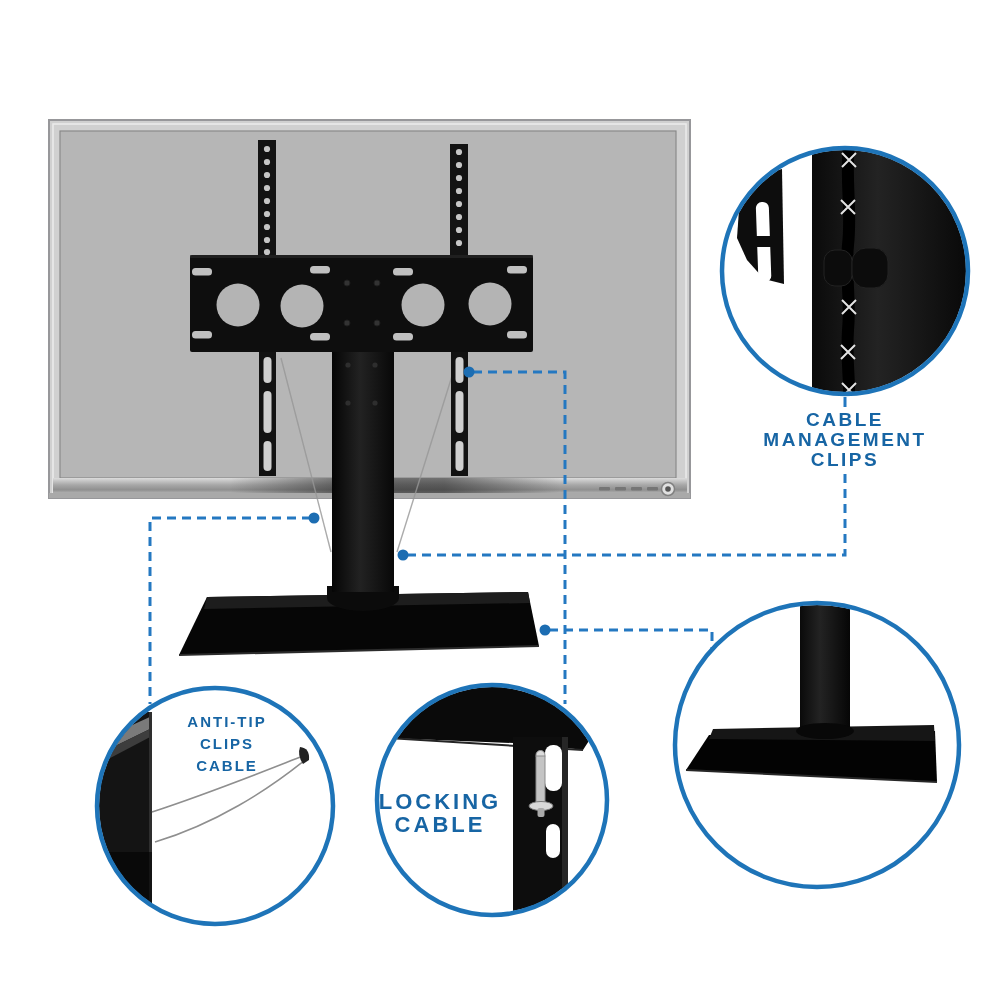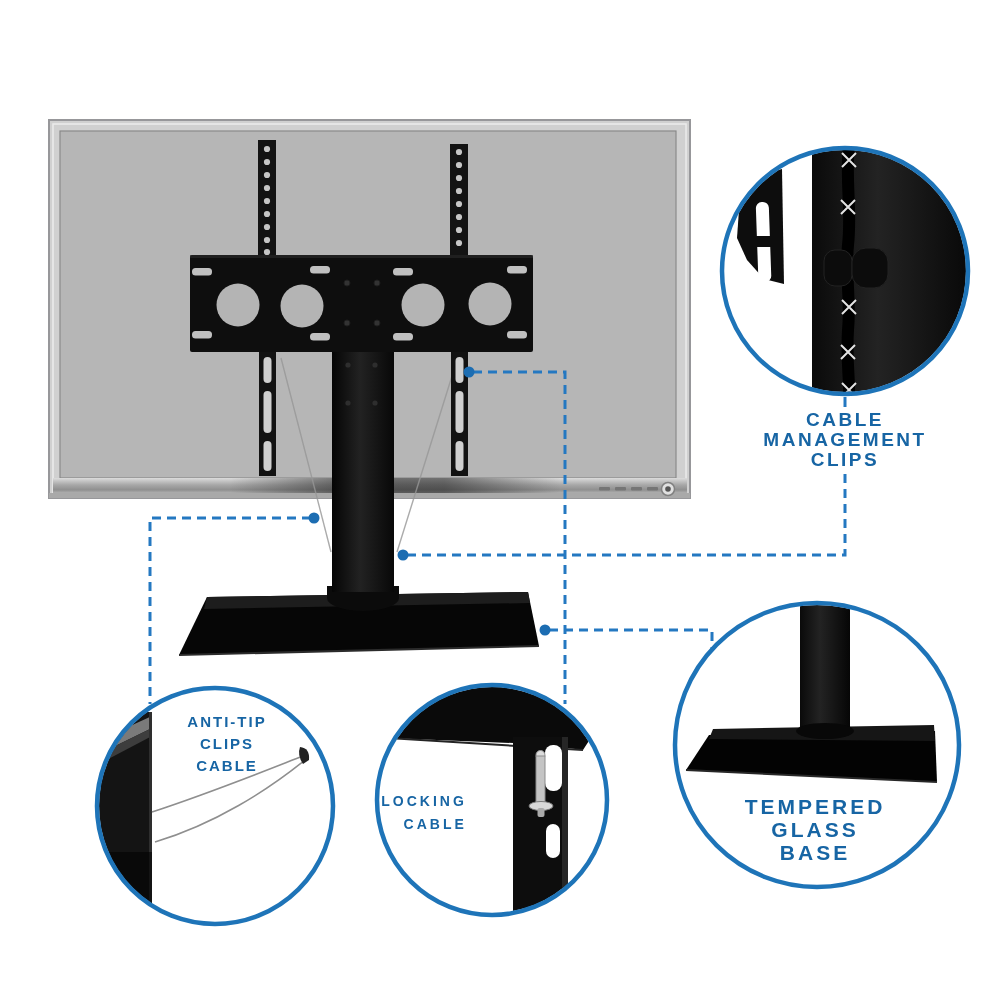--- a/index.html
+++ b/index.html
@@ -4,21 +4,21 @@
 <style>
   html,body{margin:0;padding:0;background:#fff;}
   #stage{position:relative;width:1000px;height:1000px;background:#ffffff;overflow:hidden;
          font-family:"Liberation Sans", sans-serif;}
   #stage svg{position:absolute;left:0;top:0;}
   .callout-label{position:absolute;transform:translateX(-50%);text-align:center;
                  color:#1765a4;font-weight:bold;white-space:nowrap;}
   .callout-label .line{display:block;}
   #lbl-cable   {left:845px;top:410px;font-size:19px;line-height:20px;letter-spacing:2.5px;}
   #lbl-antitip {left:227px;top:711px;font-size:15px;line-height:22px;letter-spacing:2px;}
-  #lbl-locking {left:424px;top:790px;font-size:14px;line-height:23px;letter-spacing:3px;text-align:right;}
+  #lbl-locking {left:440px;top:790px;font-size:22px;line-height:23px;letter-spacing:3px;}
   #lbl-tempered{left:815px;top:795px;font-size:21px;line-height:23px;letter-spacing:3px;}
 </style>
 </head>
 <body>
 
 <div id="stage">
 
 <svg width="1000" height="1000" viewBox="0 0 1000 1000">
   <defs>
     <linearGradient id="stripGrad" x1="0" y1="0" x2="0" y2="1">
@@ -260,19 +260,14 @@
   <span class="line">ANTI-TIP</span>
   <span class="line">CLIPS</span>
   <span class="line">CABLE</span>
 </div>
 
 <div class="callout-label" id="lbl-locking">
   <span class="line">LOCKING</span>
   <span class="line">CABLE</span>
 </div>
 
-<div class="callout-label" id="lbl-tempered">
-  <span class="line">TEMPERED</span>
-  <span class="line">GLASS</span>
-  <span class="line">BASE</span>
-</div>
 
 </div>
 
 </body></html>

